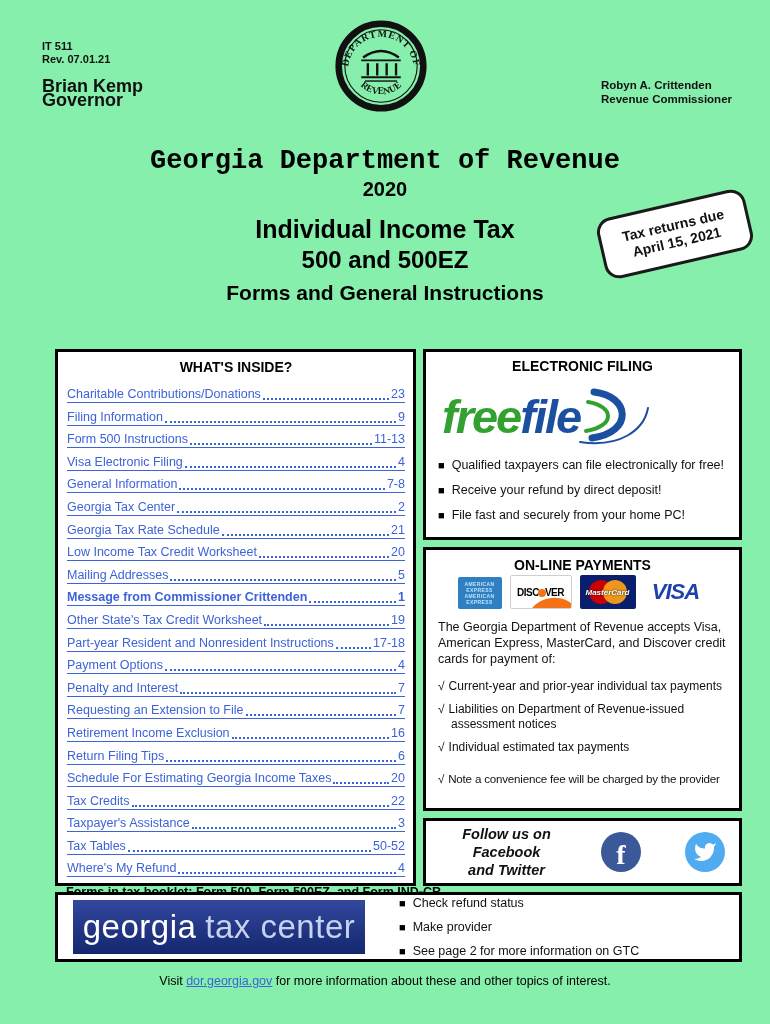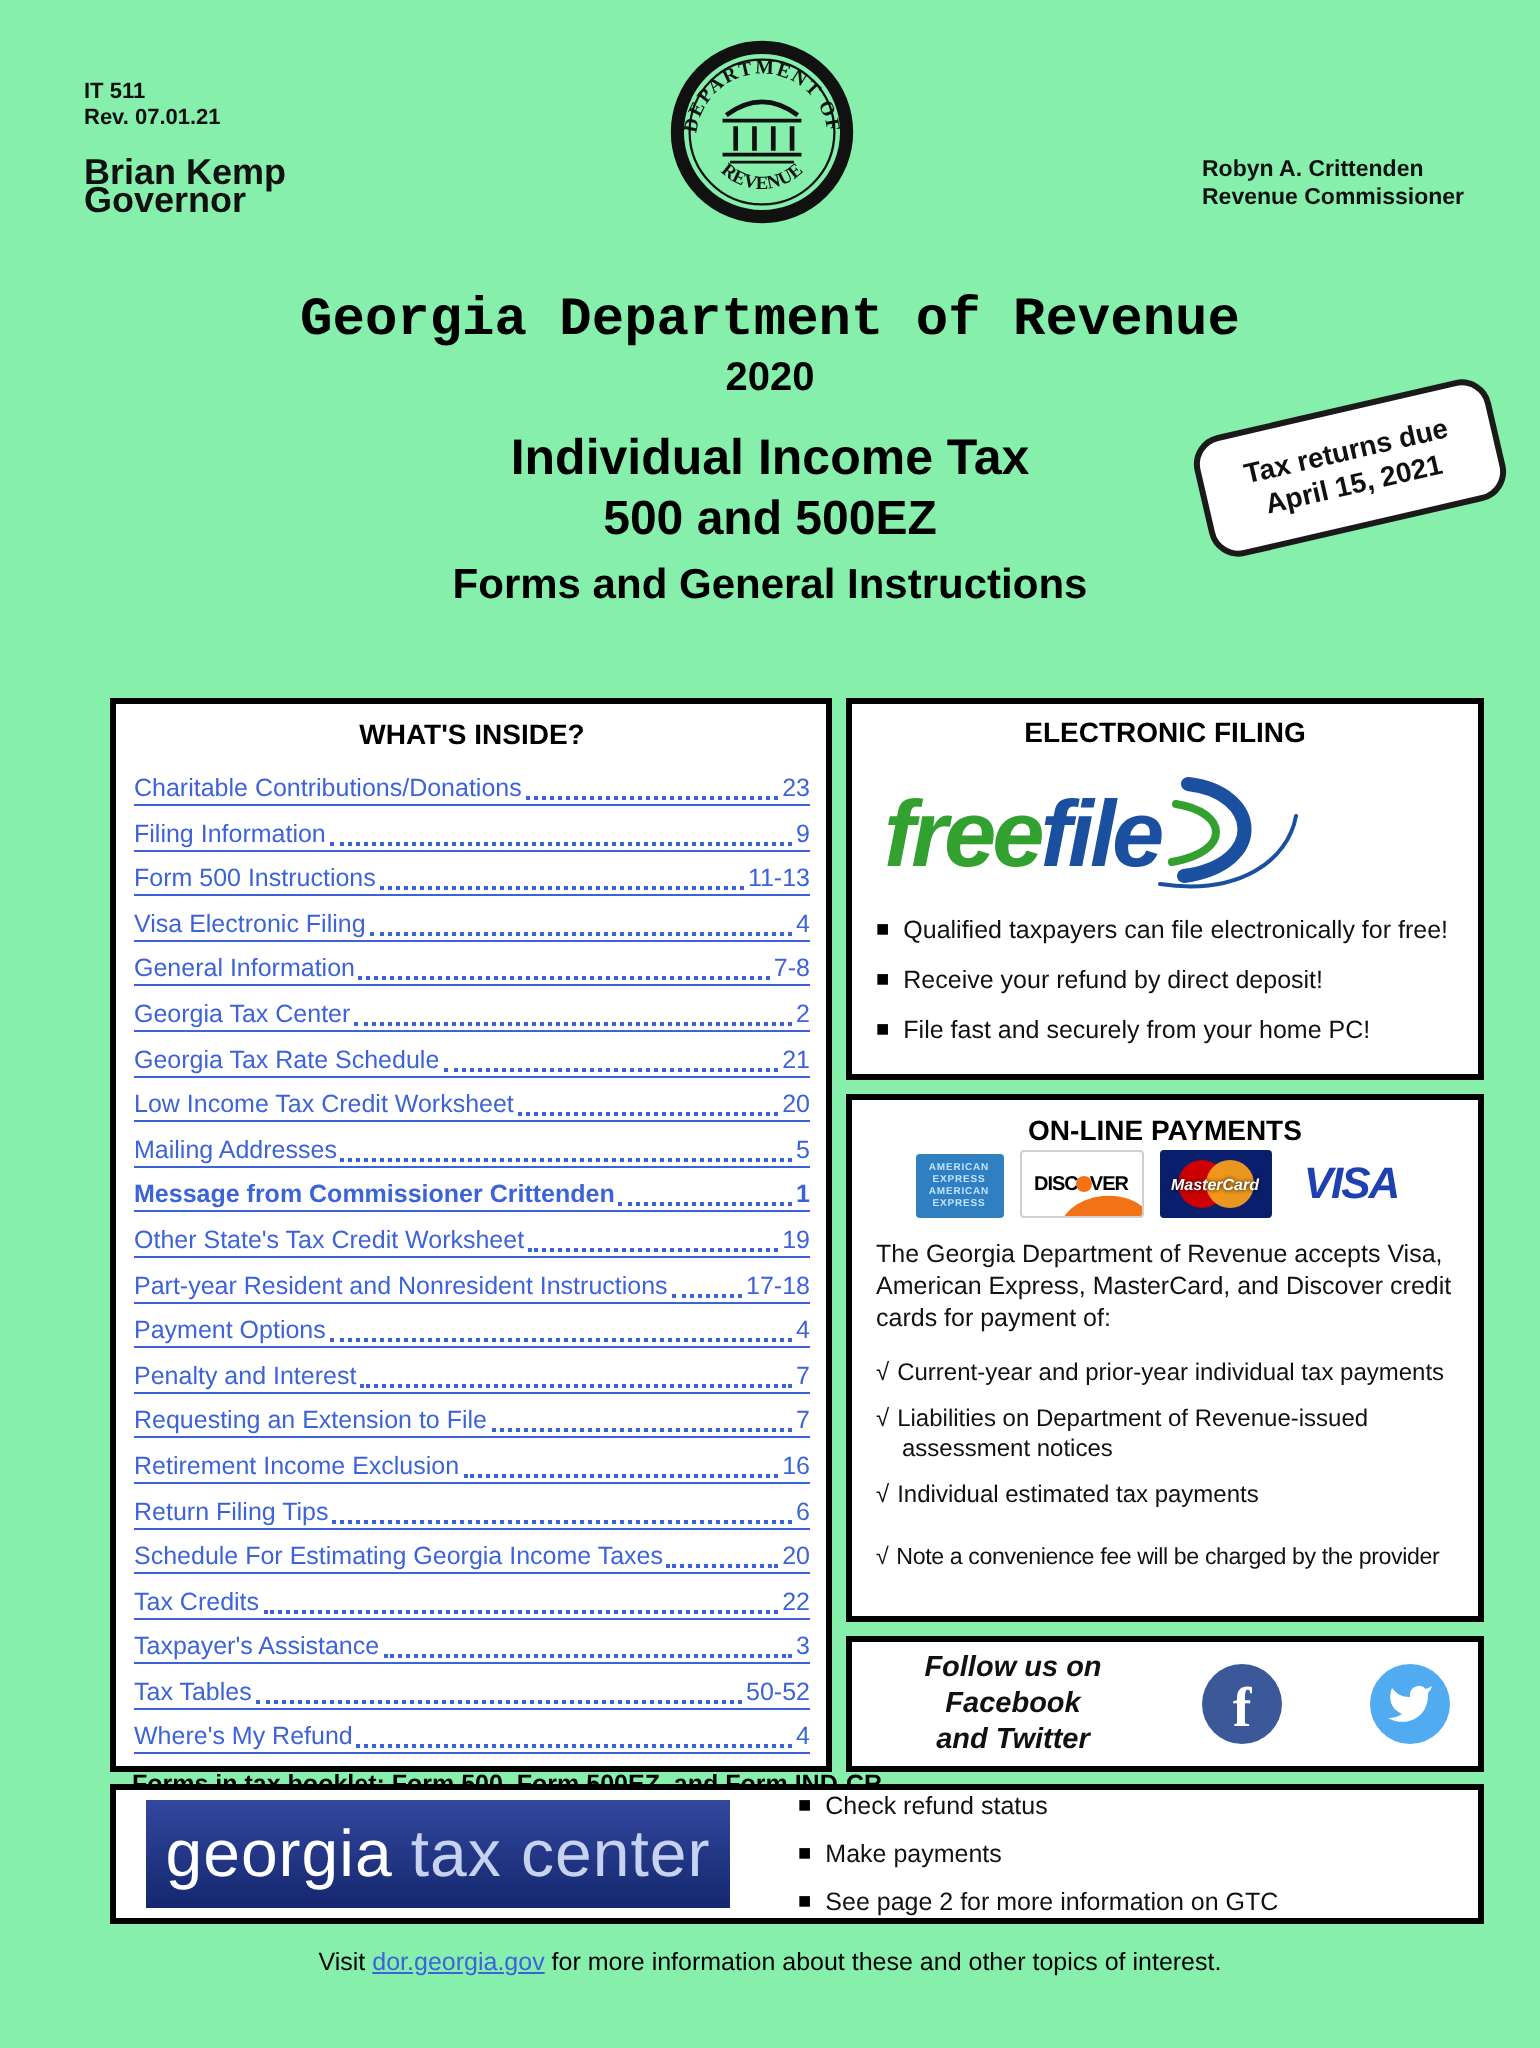--- a/index.html
+++ b/index.html
@@ -353,21 +353,21 @@
       <span class="g1">georgia</span>
       <span class="g2">tax center</span>
     </div>
     <div id="gtc-bullets">
       <div class="bullet-row">
           <span class="bullet-sq">■</span>
           <span>Check refund status</span>
         </div>
       <div class="bullet-row">
           <span class="bullet-sq">■</span>
-          <span>Make payments</span>
+          <span>Make provider</span>
         </div>
       <div class="bullet-row">
           <span class="bullet-sq">■</span>
           <span>See page 2 for more information on GTC</span>
         </div>
     </div>
   </div>
 
   <div id="page-footer">
     <span>Visit </span><span id="footer-link">dor.georgia.gov</span><span> for more information about these and other topics of interest.</span>

